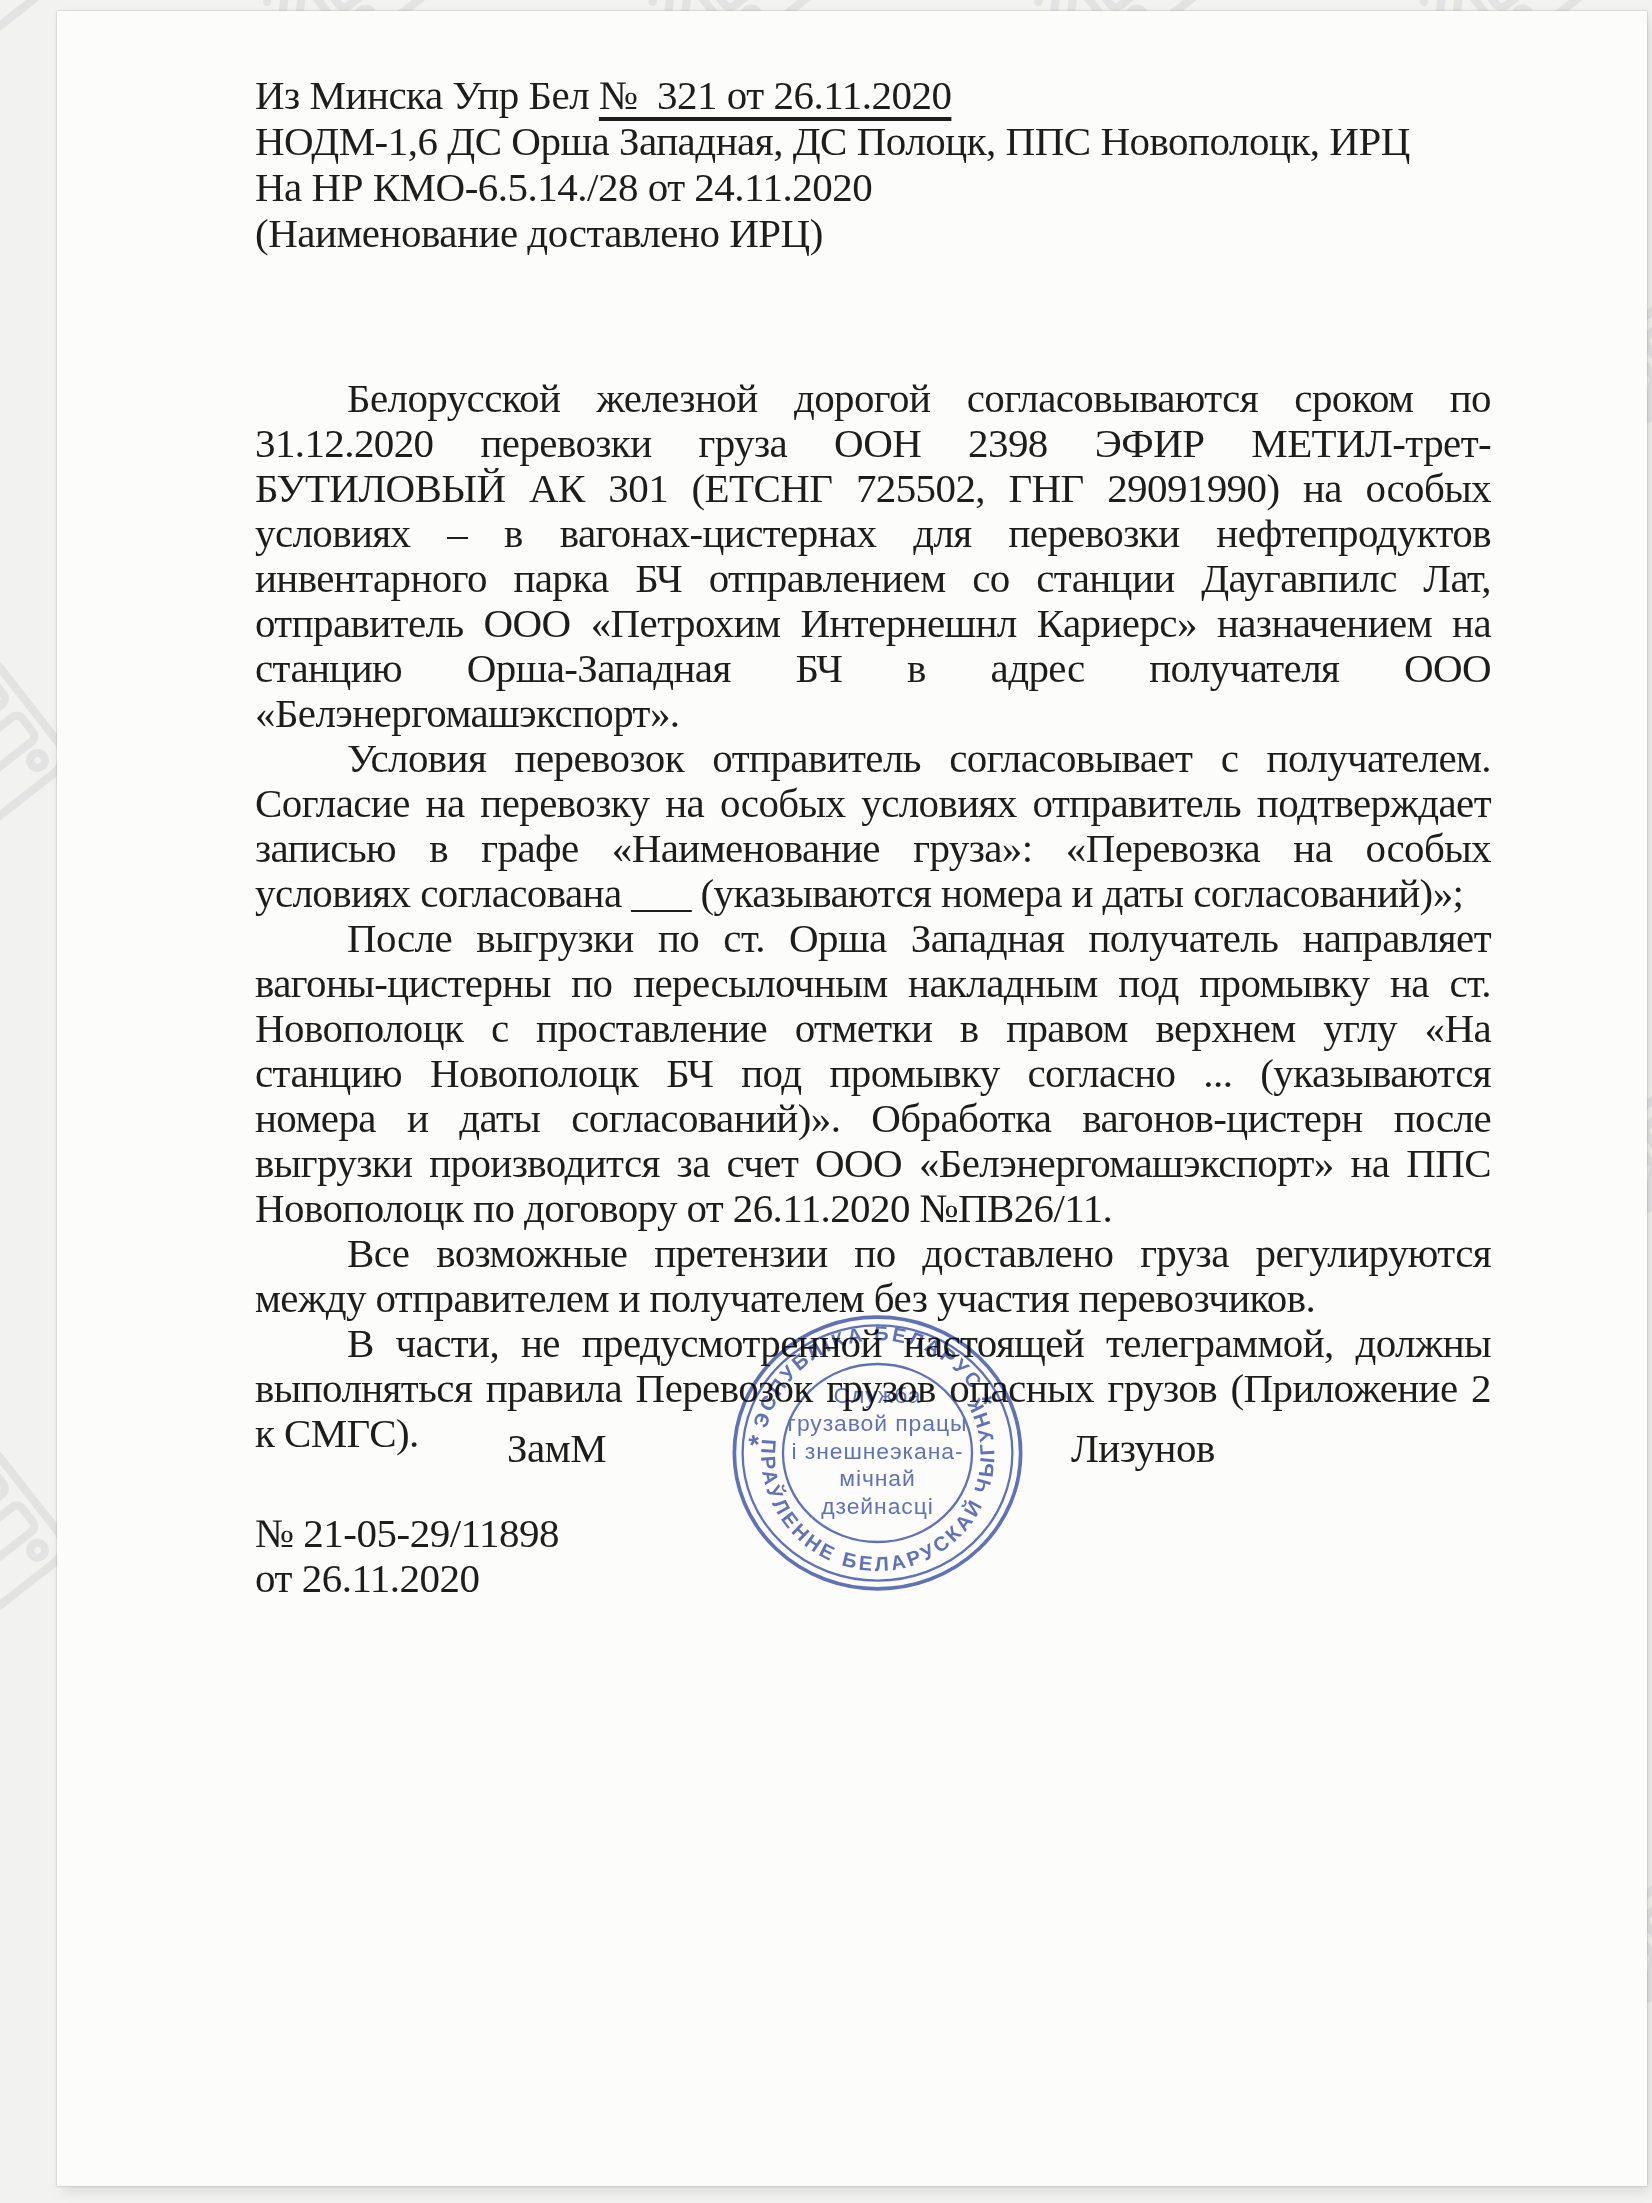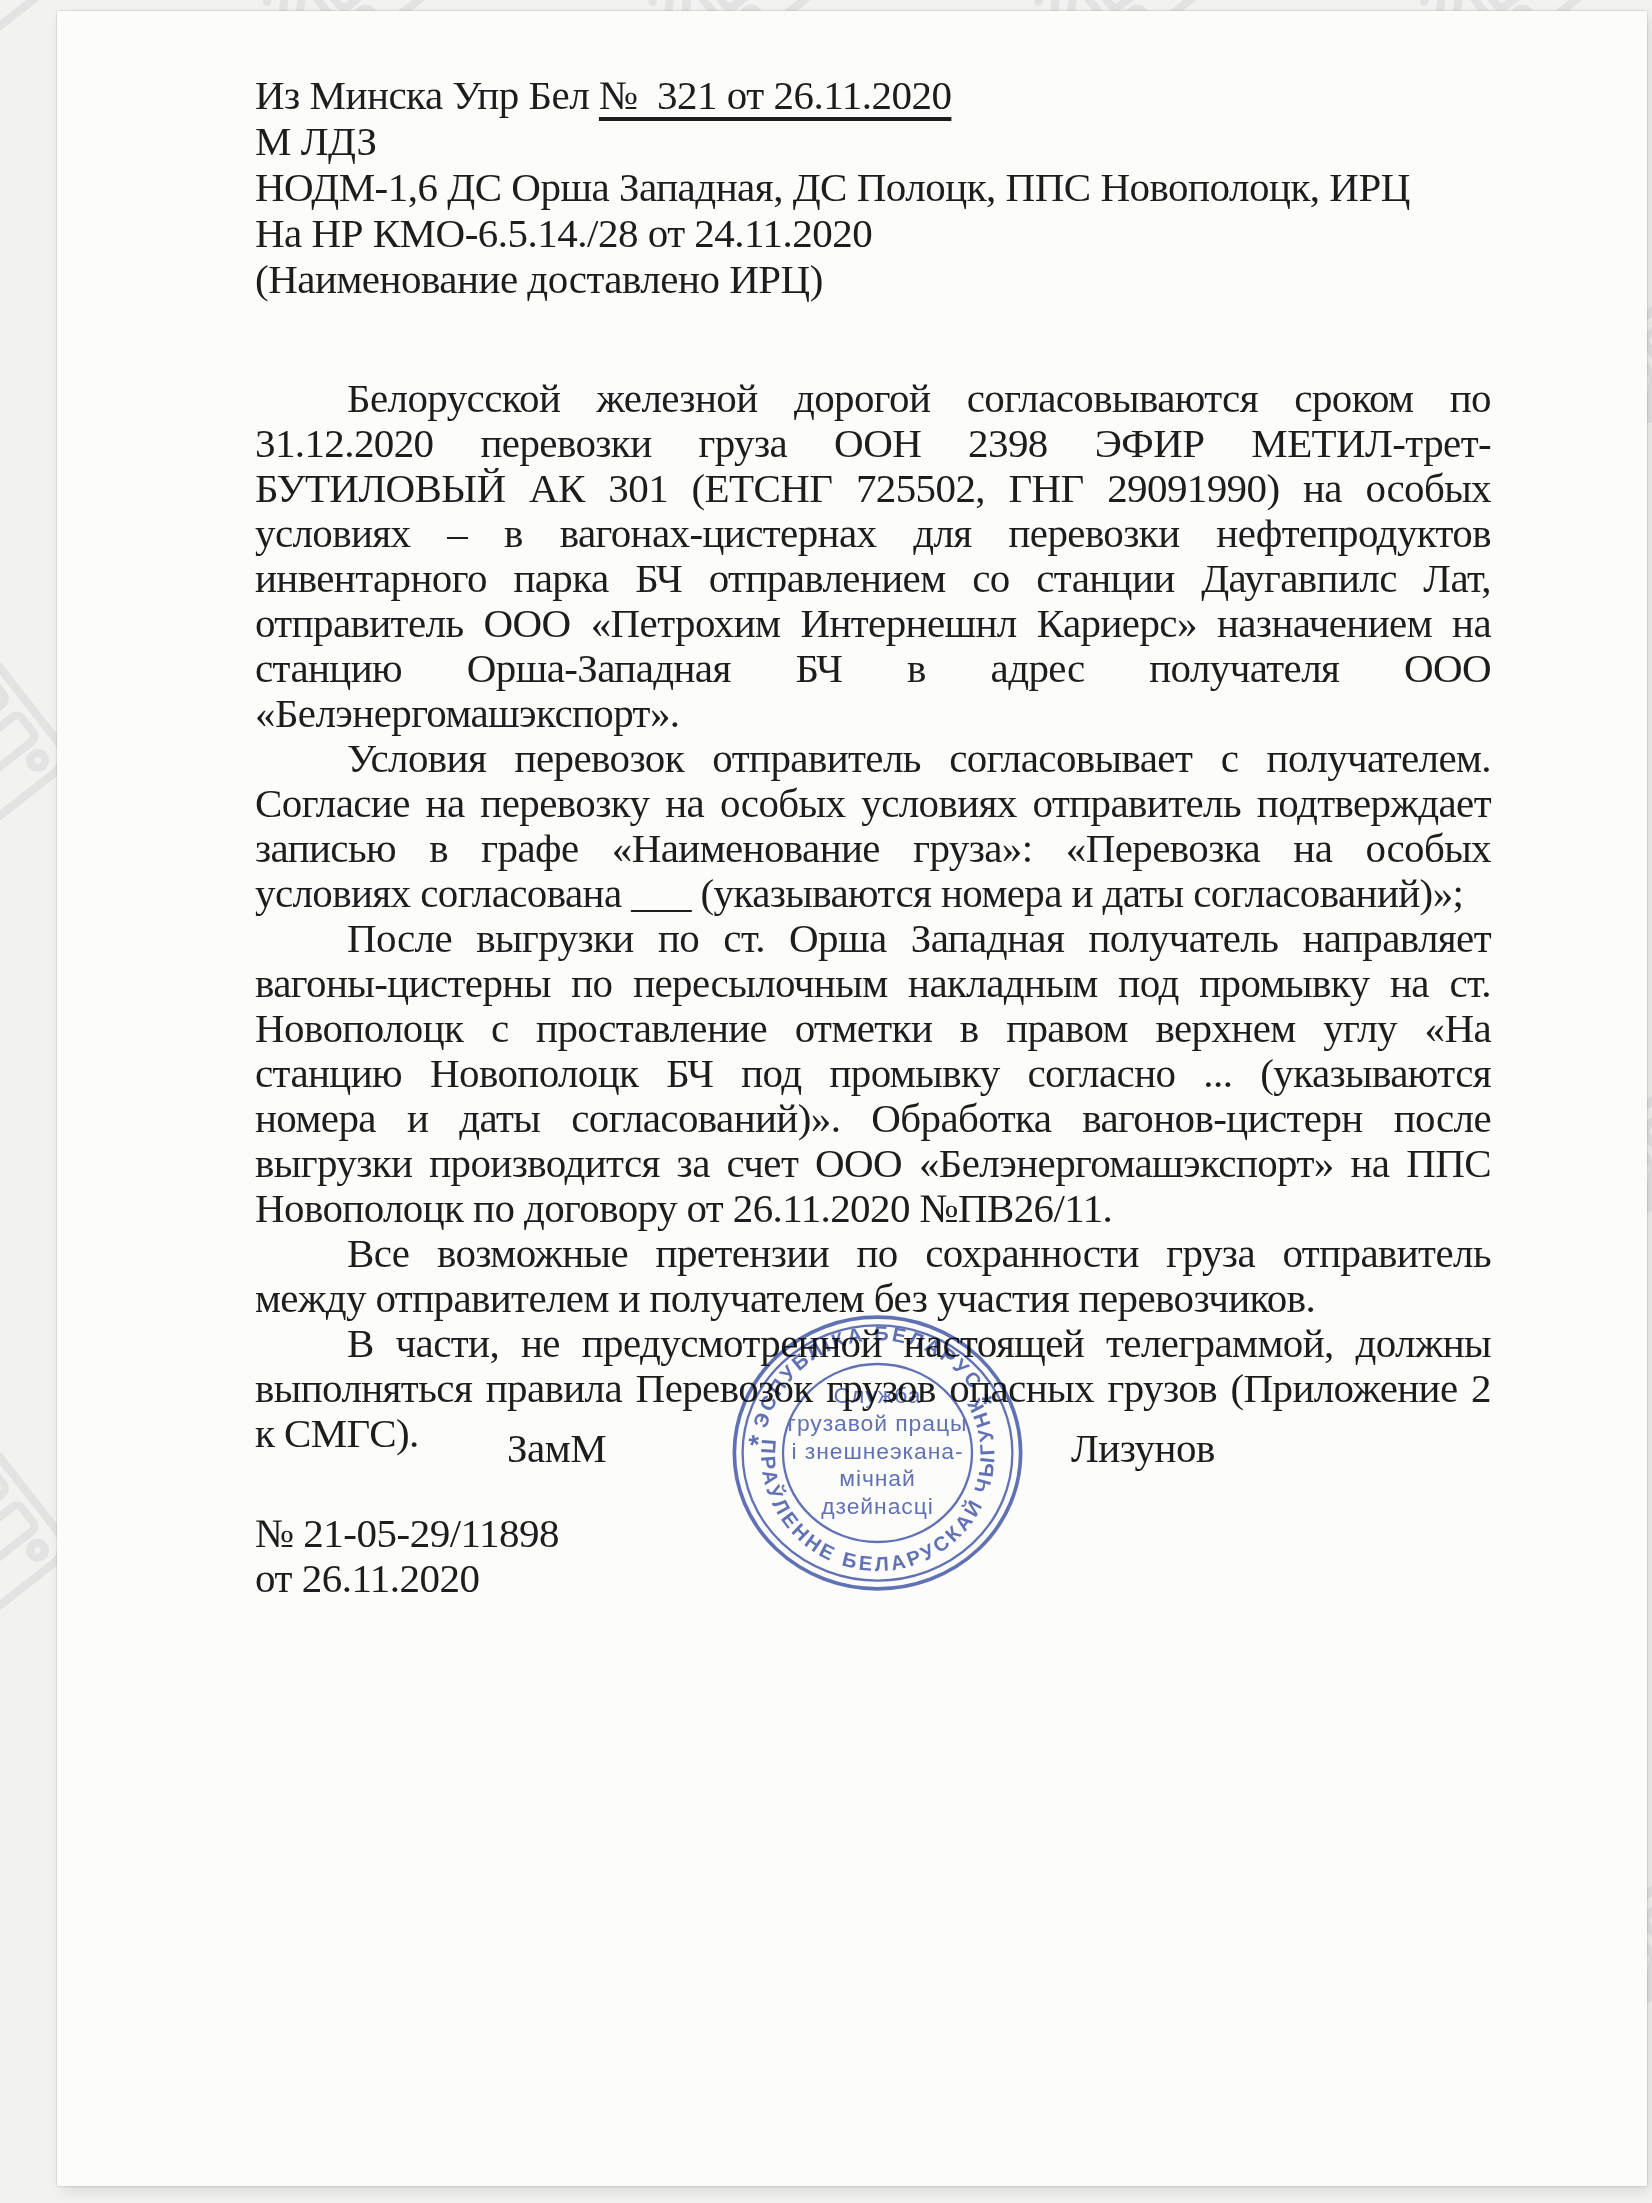--- a/index.html
+++ b/index.html
@@ -117,31 +117,30 @@
     <use href="#train-ico" transform="translate(910 2860) rotate(-38 115 115)"></use>
     <use href="#train-ico" transform="translate(1330 2860) rotate(-38 115 115)"></use>
     <use href="#train-ico" transform="translate(1750 2860) rotate(-38 115 115)"></use>
     <use href="#train-ico" transform="translate(2170 2860) rotate(-38 115 115)"></use>
   </svg>
 
 <div class="page">
 
   <div class="textcol hdr" style="position:absolute;">
     <div><span>Из Минска Упр Бел </span><span class="u">№  321 от 26.11.2020</span></div>
-    <div>М ЛДЗ</div>
     <div>НОДМ-1,6 ДС Орша Западная, ДС Полоцк, ППС Новополоцк, ИРЦ</div>
     <div>На НР КМО-6.5.14./28 от 24.11.2020</div>
     <div>(Наименование доставлено ИРЦ)</div>
   </div>
 
   <div class="textcol bodytext" style="position:absolute;margin-top:32px;">
     <p>Белорусской железной дорогой согласовываются сроком по 31.12.2020 перевозки груза ООН 2398 ЭФИР МЕТИЛ-трет-БУТИЛОВЫЙ АК 301 (ЕТСНГ 725502, ГНГ 29091990) на особых условиях – в вагонах-цистернах для перевозки нефтепродуктов инвентарного парка БЧ отправлением со станции Даугавпилс Лат, отправитель ООО «Петрохим Интернешнл Кариерс» назначением на станцию Орша-Западная БЧ в адрес получателя ООО «Белэнергомашэкспорт».</p>
     <p>Условия перевозок отправитель согласовывает с получателем. Согласие на перевозку на особых условиях отправитель подтверждает записью в графе «Наименование груза»: «Перевозка на особых условиях согласована ___ (указываются номера и даты согласований)»;</p>
     <p>После выгрузки по ст. Орша Западная получатель направляет вагоны-цистерны по пересылочным накладным под промывку на ст. Новополоцк с проставление отметки в правом верхнем углу «На станцию Новополоцк БЧ под промывку согласно ... (указываются номера и даты согласований)». Обработка вагонов-цистерн после выгрузки производится за счет ООО «Белэнергомашэкспорт» на ППС Новополоцк по договору от 26.11.2020 №ПВ26/11.</p>
-    <p>Все возможные претензии по сохранности груза отправитель между отправителем и получателем без участия перевозчиков.</p>
+    <p>Все возможные претензии по доставлено груза регулируются между отправителем и получателем без участия перевозчиков.</p>
     <p>В части, не предусмотренной настоящей телеграммой, должны выполняться правила Перевозок грузов опасных грузов (Приложение 2 к СМГС).</p>
   </div>
 
   <div class="textcol sigrow" style="position:absolute;">
     <span class="sig-pos">ЗамМ</span>
     <span class="sig-name">Лизунов</span>
   </div>
 
   <div class="textcol footerblk" style="position:absolute;">
     <div>№ 21-05-29/11898</div>

